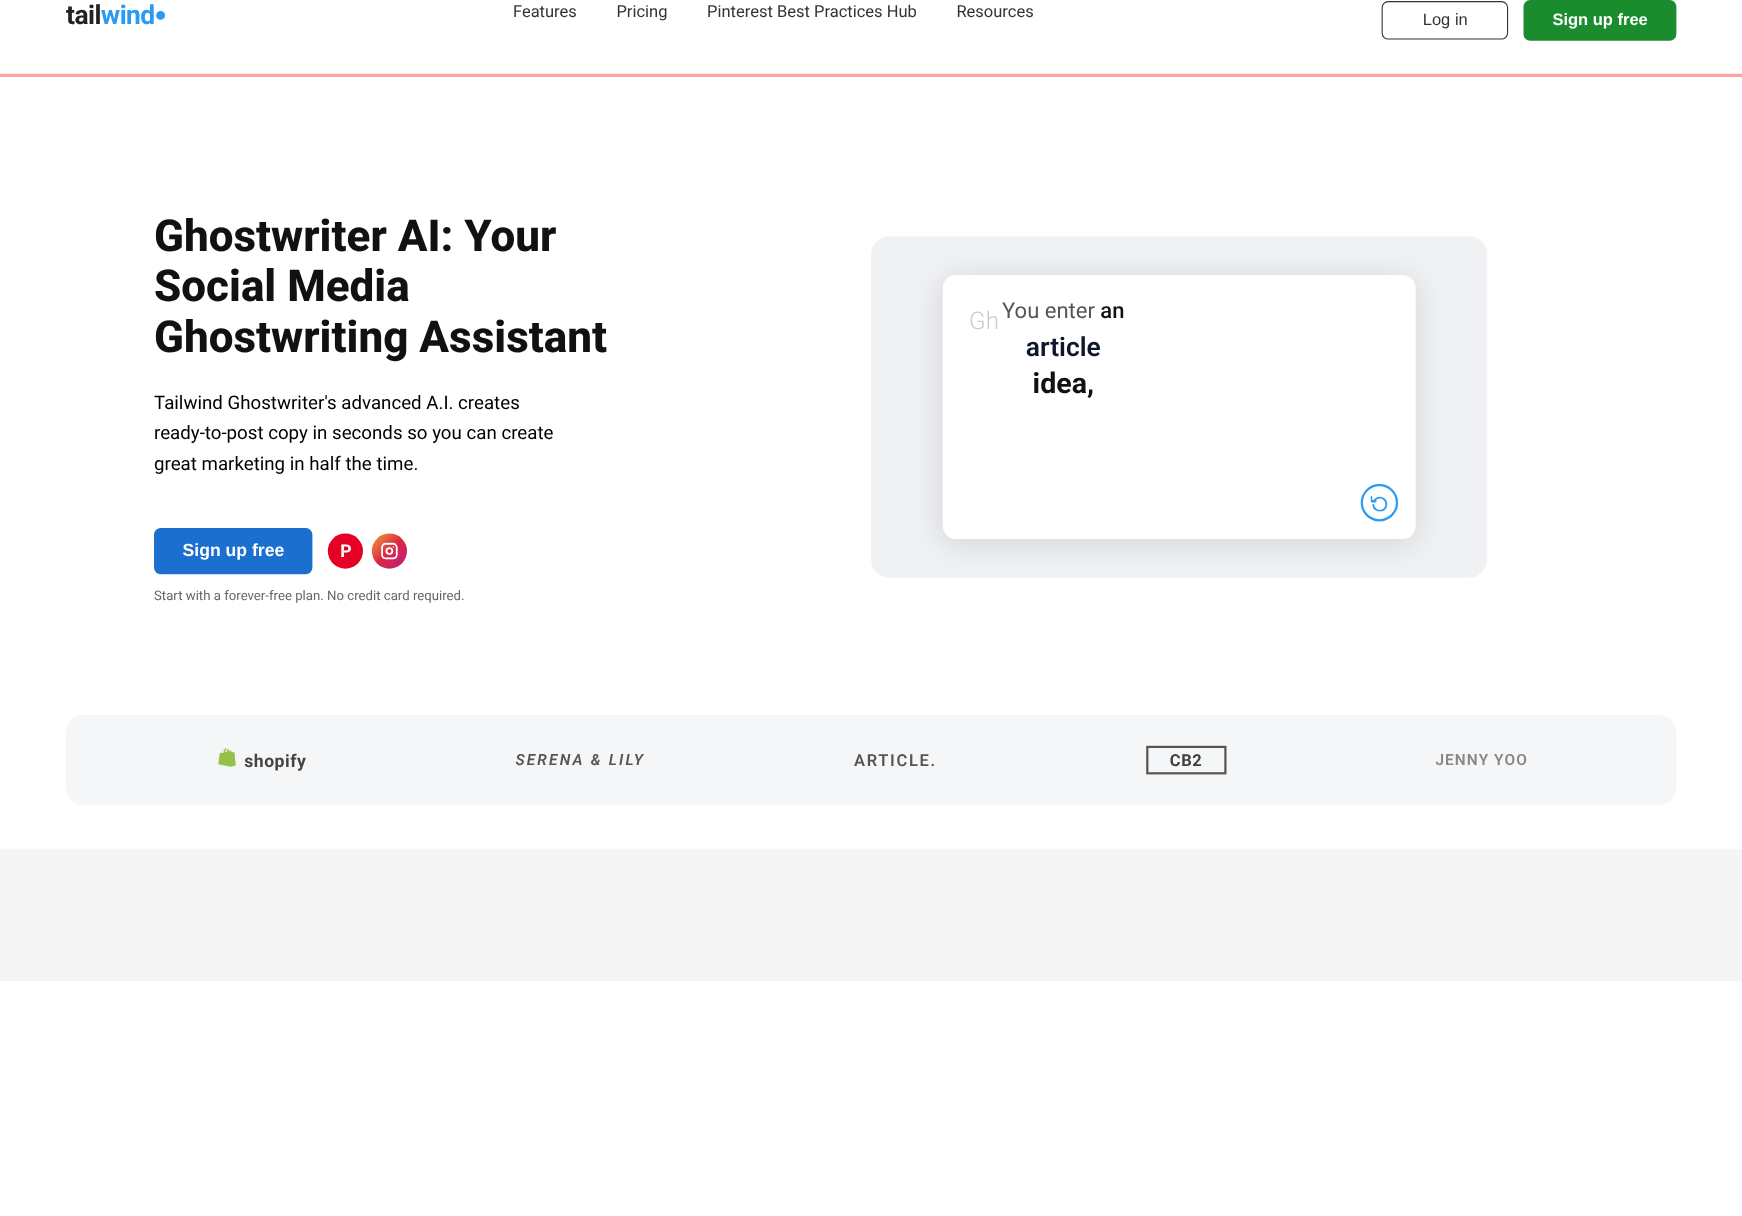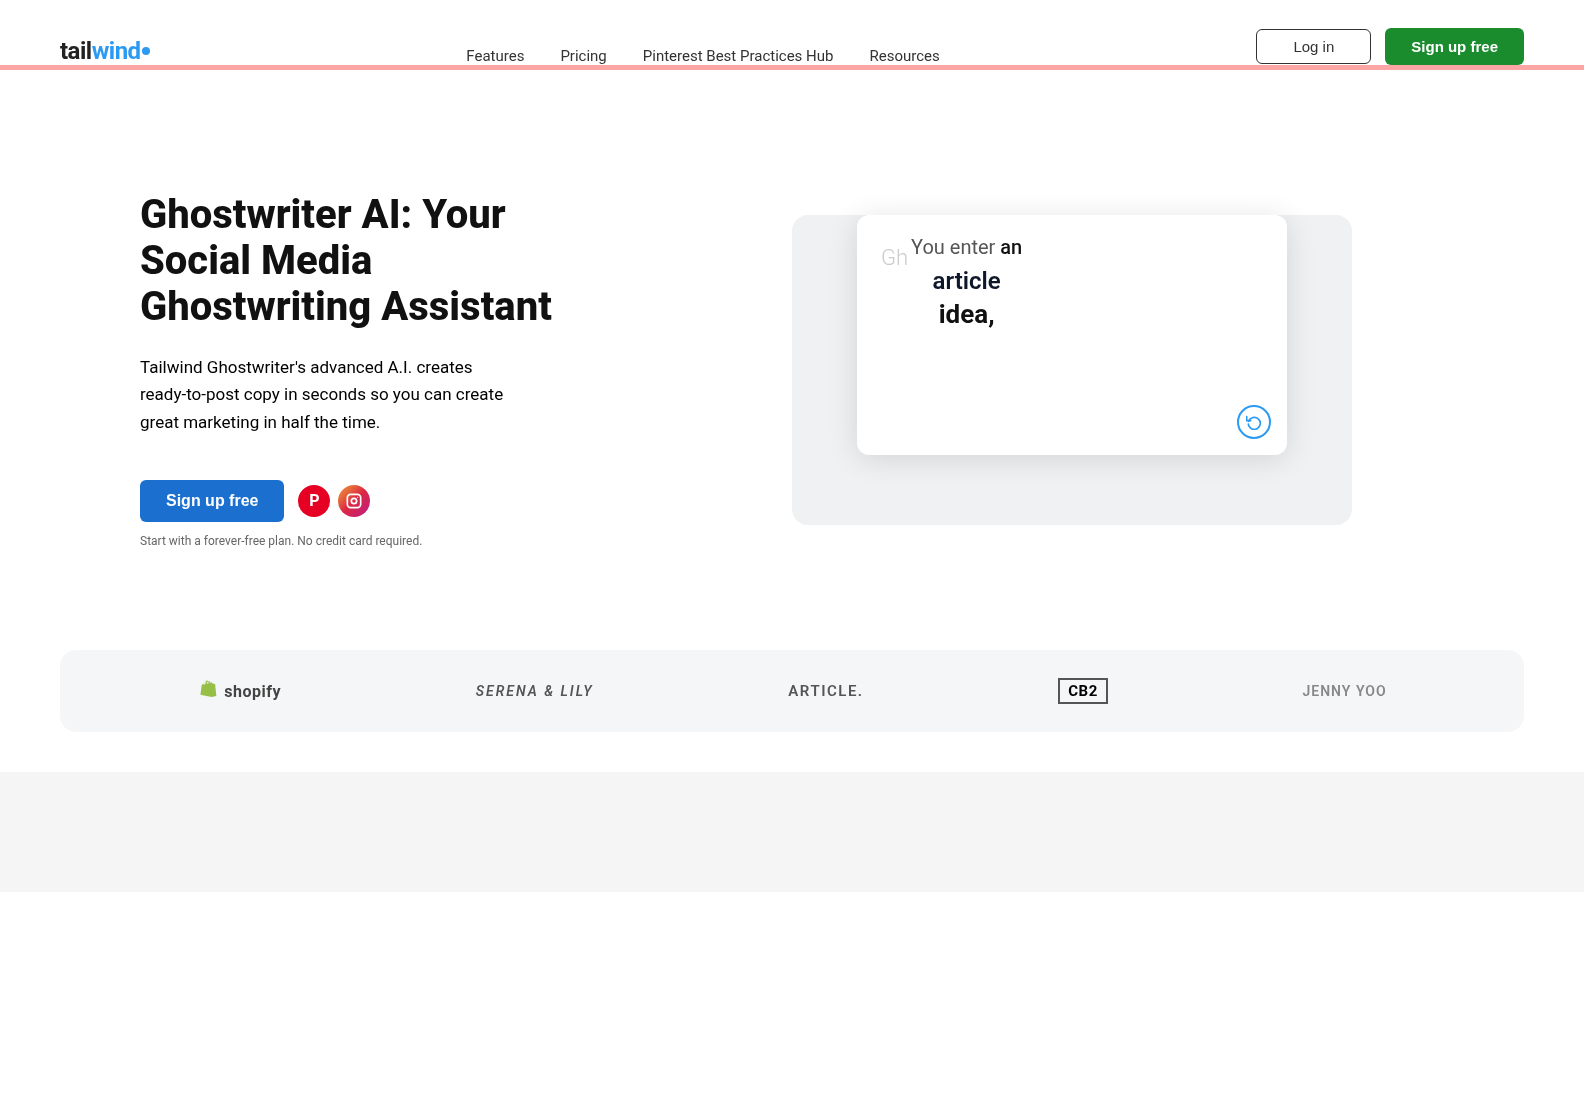--- a/index.html
+++ b/index.html
@@ -1,25 +1,25 @@
 <!DOCTYPE html>
 <html><head>
   <meta charset="utf-8">
   <style>
     * { margin: 0; padding: 0; box-sizing: border-box; }
     body { font-family: -apple-system, BlinkMacSystemFont, 'Segoe UI', Roboto, sans-serif; background: #fff; color: #111; }
 
     
     nav {
       display: flex;
-      align-items: flex-end;
+      align-items: flex-start;
       justify-content: space-between;
       padding: 0 60px;
       height: 70px;
-      border-bottom: 5px solid #fca5a5;
+      border-bottom: 3px solid #fca5a5;
       position: sticky;
       top: 0;
       background: #fff;
       z-index: 100;
     }
     .nav-logo {
       display: flex;
       align-items: center;
       font-size: 24px;
       font-weight: 700;
@@ -153,21 +153,21 @@
       display: flex;
       align-items: center;
       justify-content: center;
     }
     .hero-visual-bg {
       background: #f0f1f3;
       border-radius: 16px;
       width: 560px;
       height: 310px;
       display: flex;
-      align-items: flex-start;
+      align-items: center;
       justify-content: center;
       position: relative;
     }
     .ghostwriter-card {
       background: #fff;
       border-radius: 12px;
       width: 430px;
       height: 240px;
       box-shadow: 0 4px 30px rgba(0,0,0,0.12);
       position: relative;
@@ -267,24 +267,24 @@
     }
     .shopify-bag {
       width: 22px;
       height: 22px;
       display: inline-block;
     }
     .trust-logo-serena { font-style: italic; font-size: 14px; letter-spacing: 2px; color: #555; }
     .trust-logo-article { font-size: 15px; letter-spacing: 1.5px; color: #555; font-weight: 600; }
     .trust-logo-cb2 {
       border: 2px solid #555;
-      padding: 2px 8px;
-      font-weight: 700;
-      font-size: 15px;
-      color: #000000;
+      padding: 2px 20px;
+      font-weight: 700;
+      font-size: 15px;
+      color: #404040;
     }
     .trust-logo-jennyyoo { font-size: 14px; color: #888; letter-spacing: 1px; }
 
     
     .footer-space {
       height: 120px;
       background: #f5f5f5;
     }
 
     

